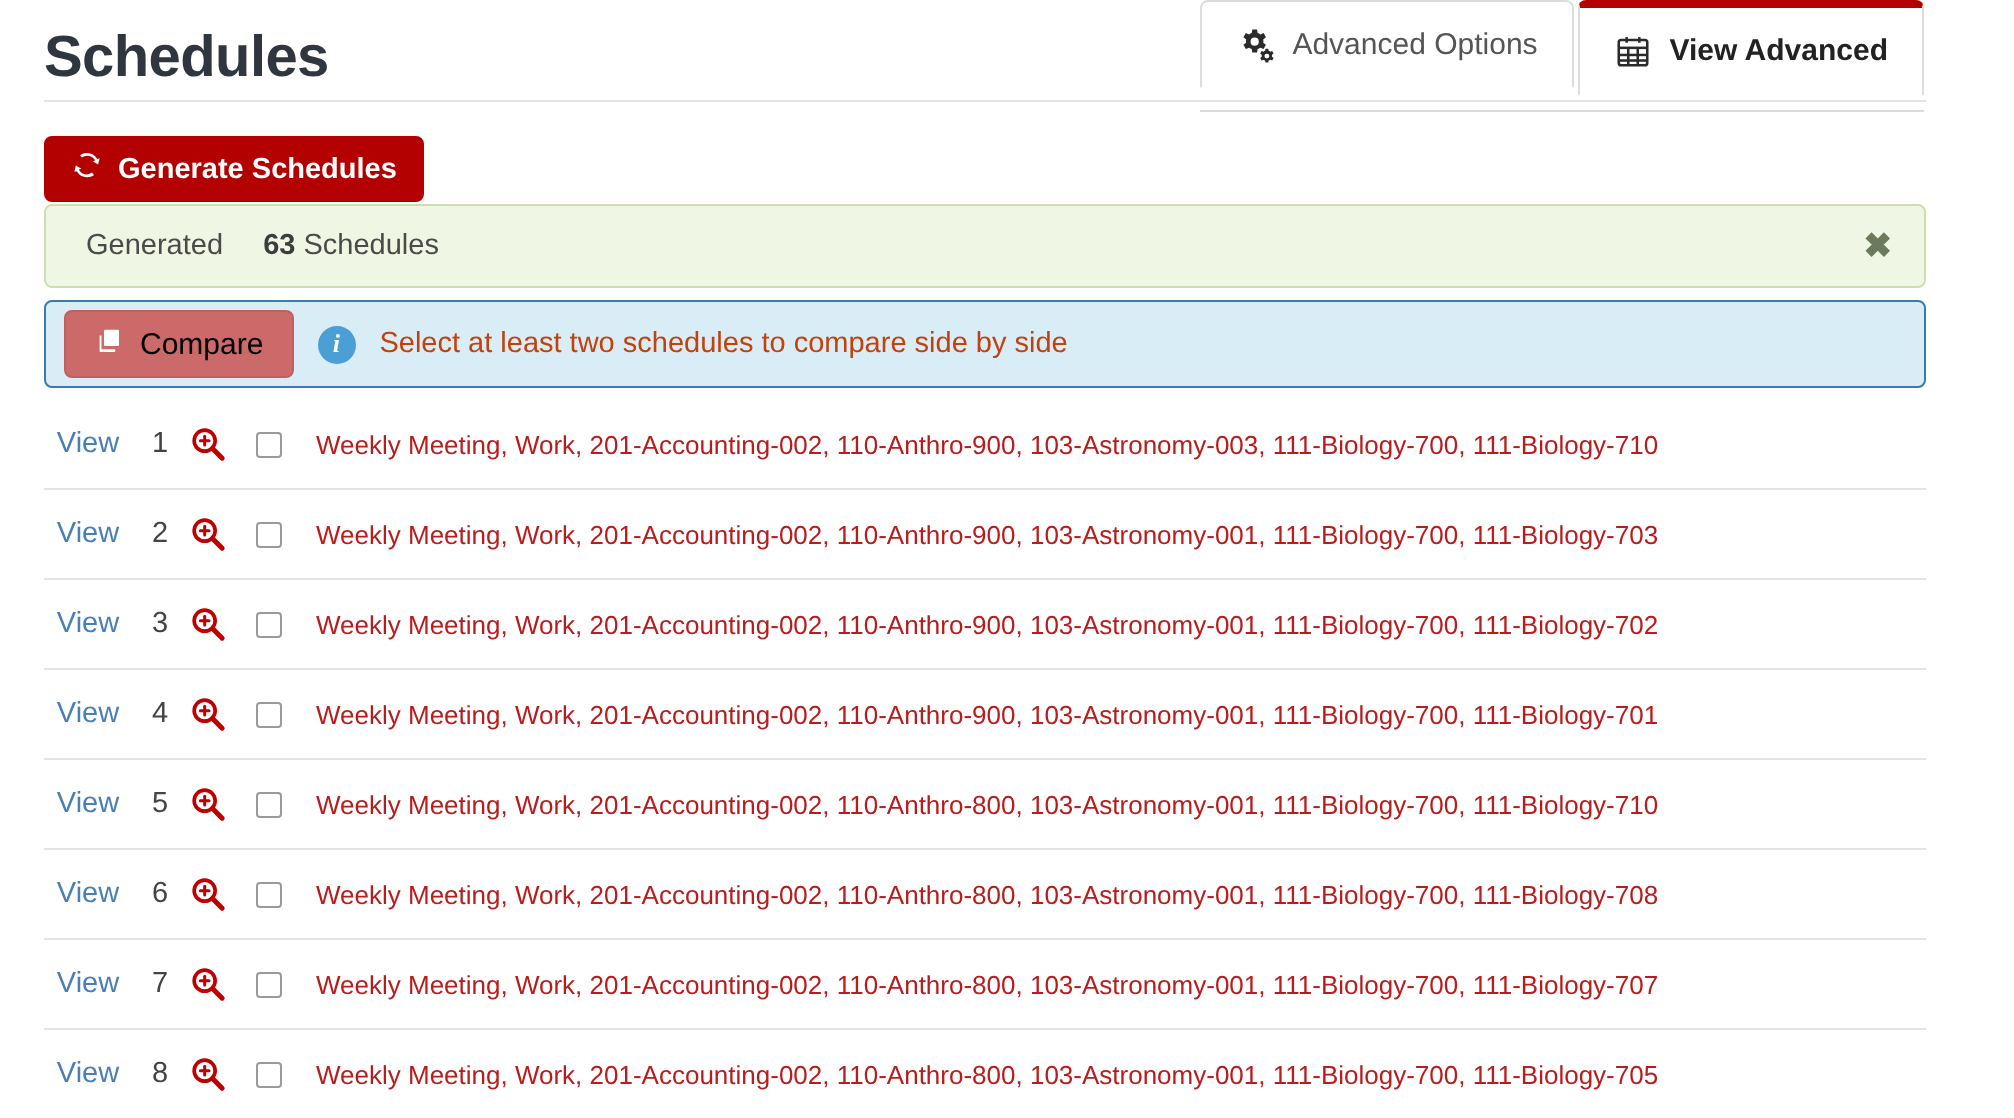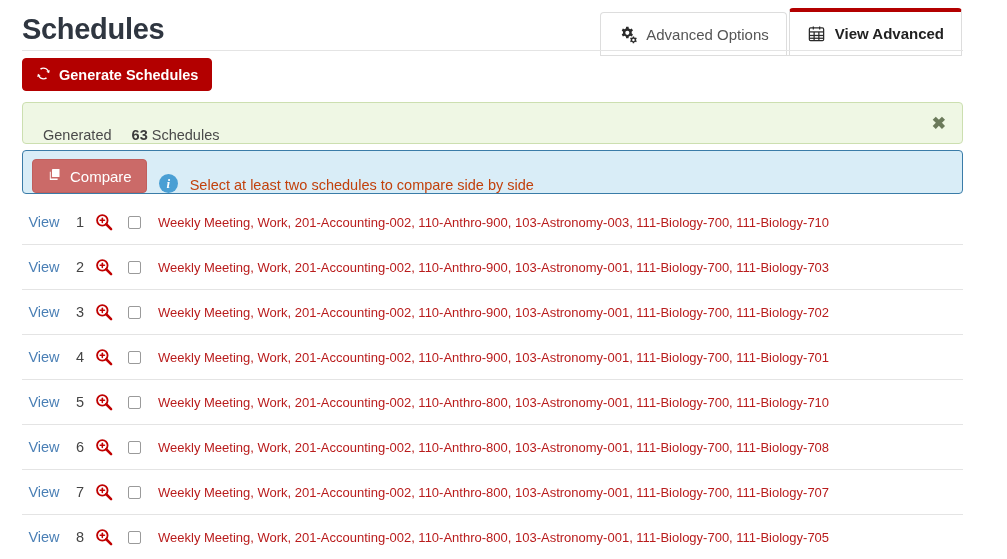--- a/index.html
+++ b/index.html
@@ -9,21 +9,21 @@
     overflow: hidden;
     background: #ffffff;
     font-family: "Liberation Sans", sans-serif;
     color: #333333;
   }
   .page { position: relative; width: 1007px; height: 559px; }
 
   
   .tabs {
     position: absolute; top: 0; right: 45px;
-    display: flex; align-items: flex-end;
+    display: flex; 
     height: 56px;
   }
   .tab {
     display: flex; align-items: center; gap: 9px;
     height: 44px; padding: 0 17px;
     background: #ffffff;
     border: 1px solid #dddddd;
     border-bottom: 1px solid #ffffff;
     border-radius: 4px 4px 0 0;
     font-size: 15px; color: #555555;
@@ -47,43 +47,43 @@
     font-size: 29px; font-weight: 600; letter-spacing: -0.3px;
     color: #2f3640; line-height: 34px;
   }
   .title-rule {
     position: absolute; left: 22px; top: 50px; width: 941px;
     border-top: 1px solid #e4e4e4;
   }
 
   
   .toolbar {
-    position: absolute; left: 22px; top: 58px;
+    position: absolute; left: 22px; top: 68px;
     display: flex; gap: 9px; align-items: flex-start; flex-direction: column;
   }
   .btn {
     display: inline-flex; align-items: center; gap: 8px;
     height: 33px; padding: 0 13px;
     border-radius: 4px; font-size: 14.5px; font-weight: 600;
     cursor: pointer; white-space: nowrap; border: 1px solid transparent;
   }
   .btn-danger { background: #b30000; color: #ffffff; border-color: #b30000; }
   .btn-default {
     background: #ffffff; color: #333333; border-color: #dddddd;
     font-weight: 400;
   }
   .btn-compare {
-    background: #cb6a68; color: #ffffff; border-color: #c05f5d;
+    background: #cb6a68; color: #000000; border-color: #c05f5d;
     height: 34px; padding: 0 14px; font-weight: 400; font-size: 15px;
   }
 
   
   .alert {
     position: absolute; left: 22px; width: 941px;
-    border-radius: 4px; display: flex; align-items: flex-end;
+    border-radius: 4px; display: flex; align-items: center;
   }
   .alert-success {
     top: 102px; height: 42px;
     background: #eff7e4; border: 1px solid #ccdfb0;
     color: #4a4a4a; font-size: 14.5px;
     padding: 0 20px;
   }
   .alert-success b { font-weight: 700; color: #3d3d3d; padding-left: 16px; }
   .alert-close {
     position: absolute; right: 16px; top: 50%; transform: translateY(-50%);

